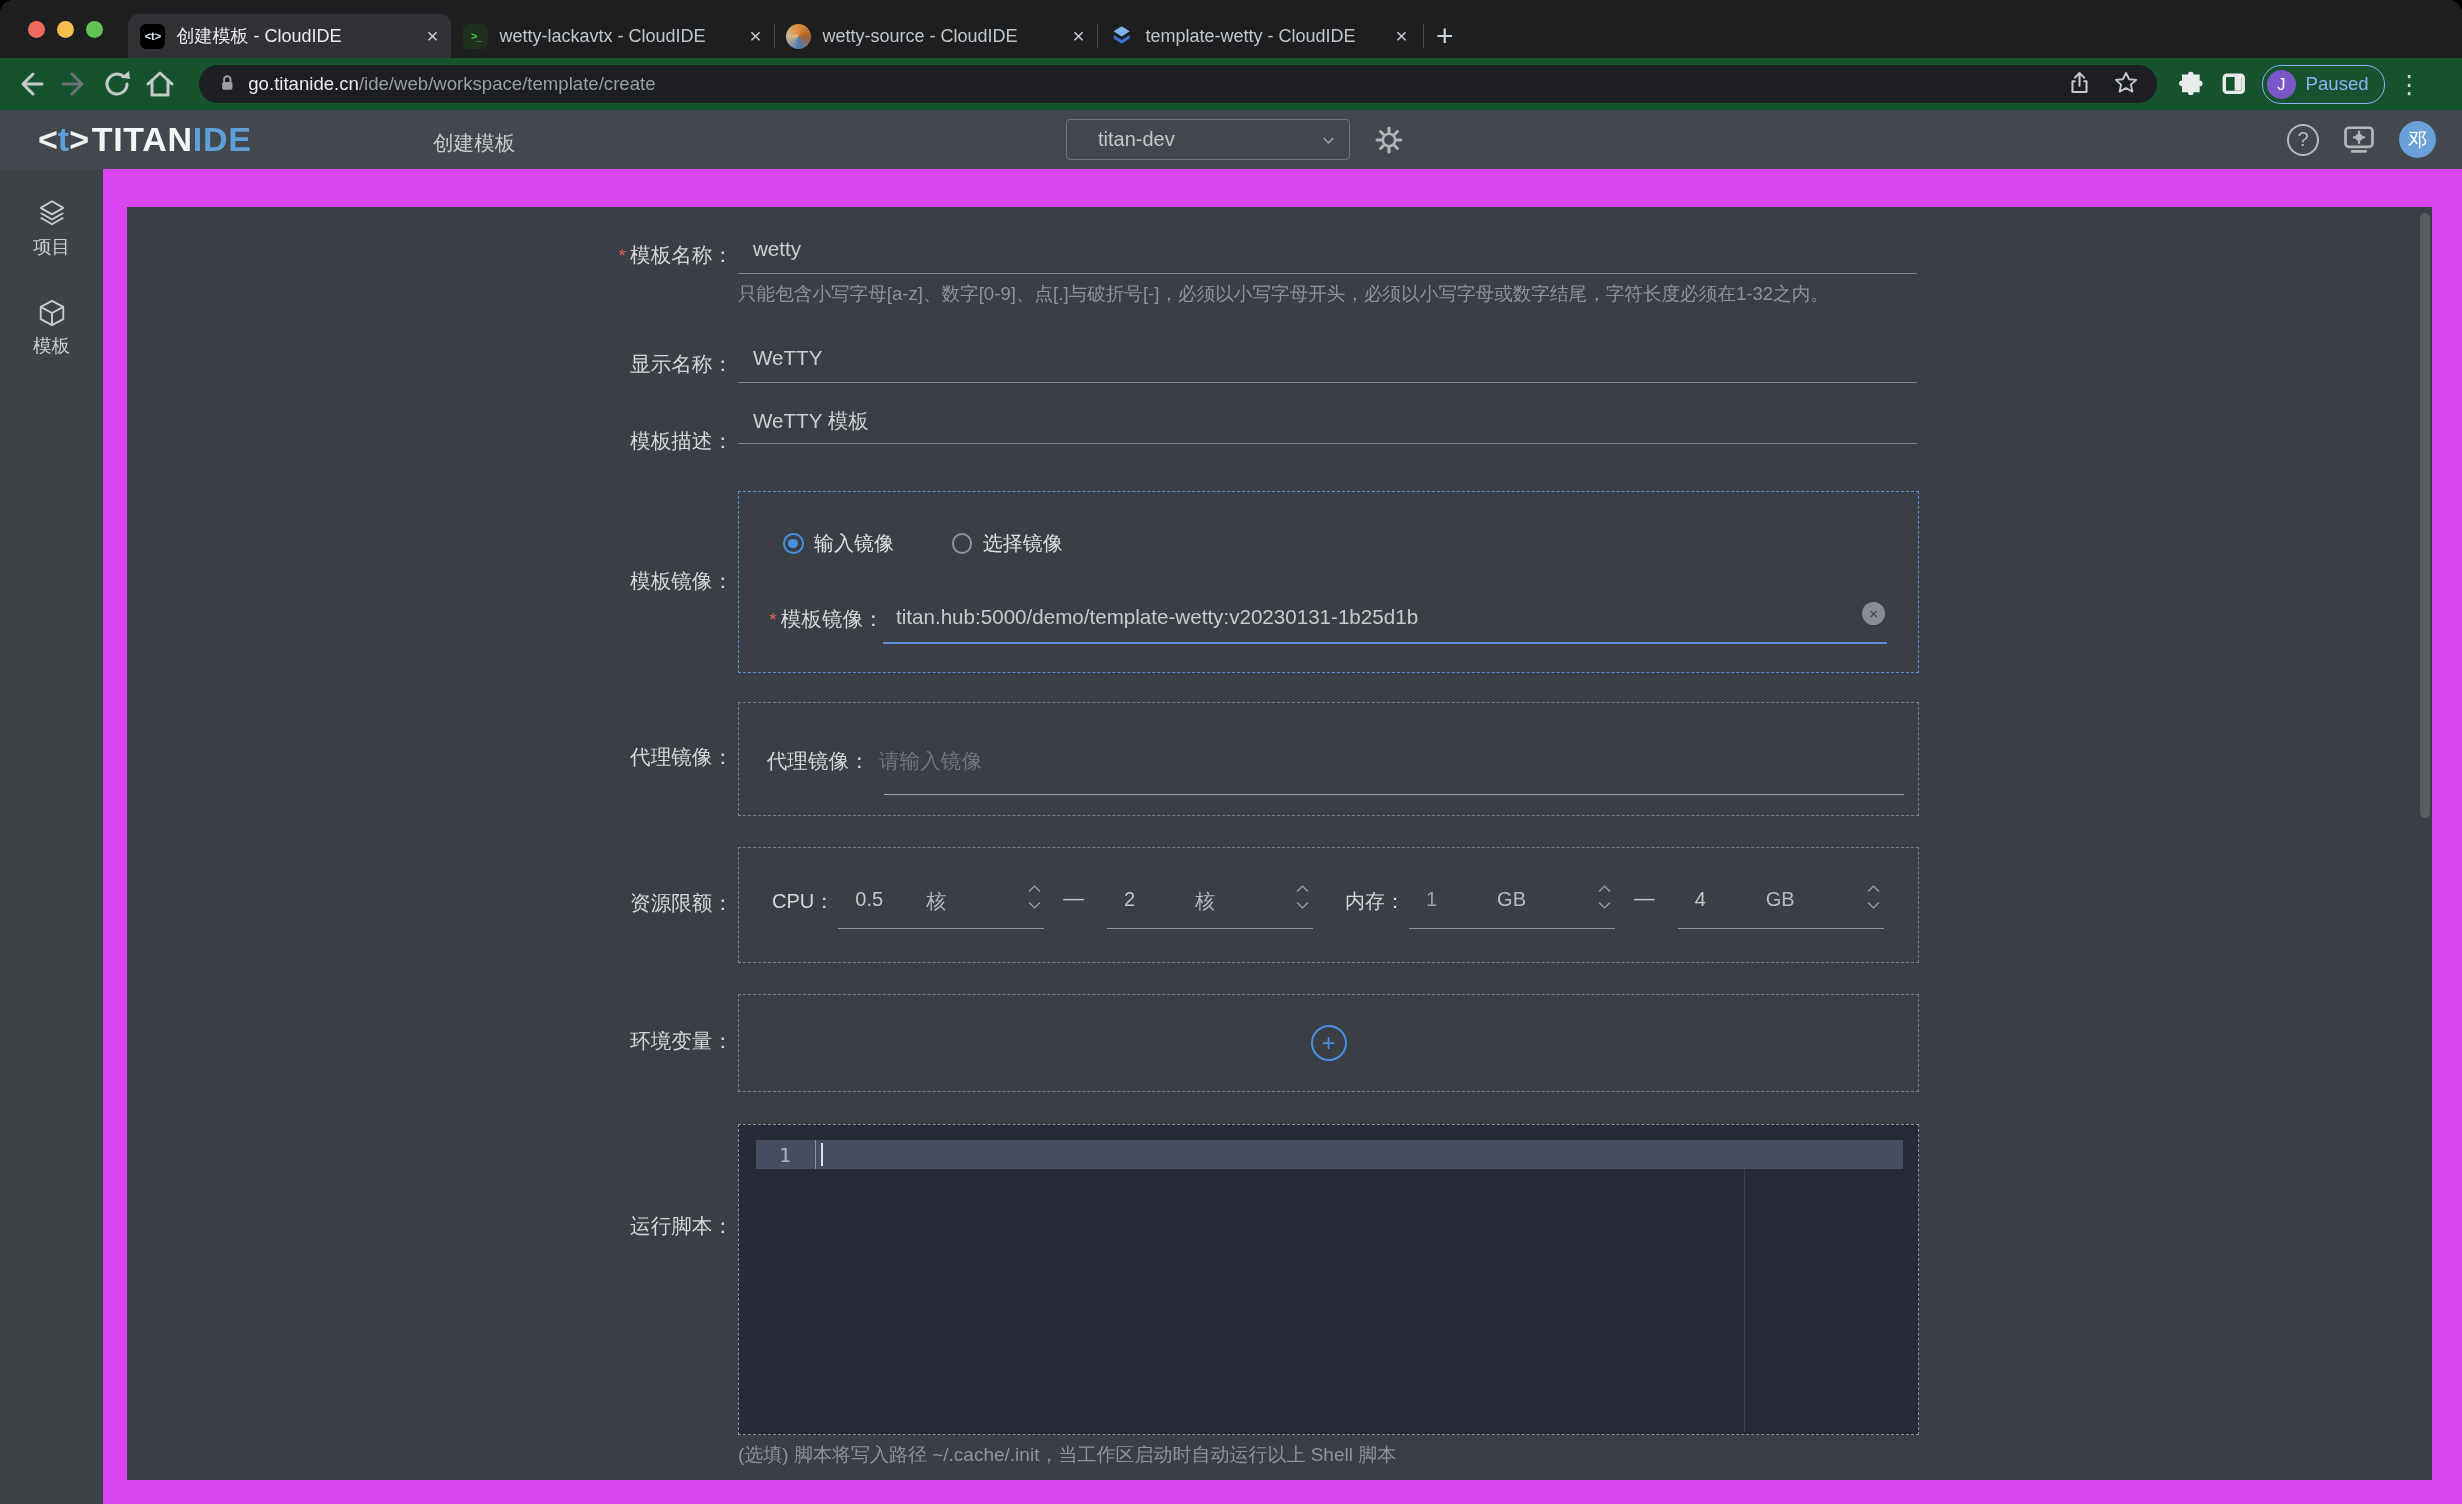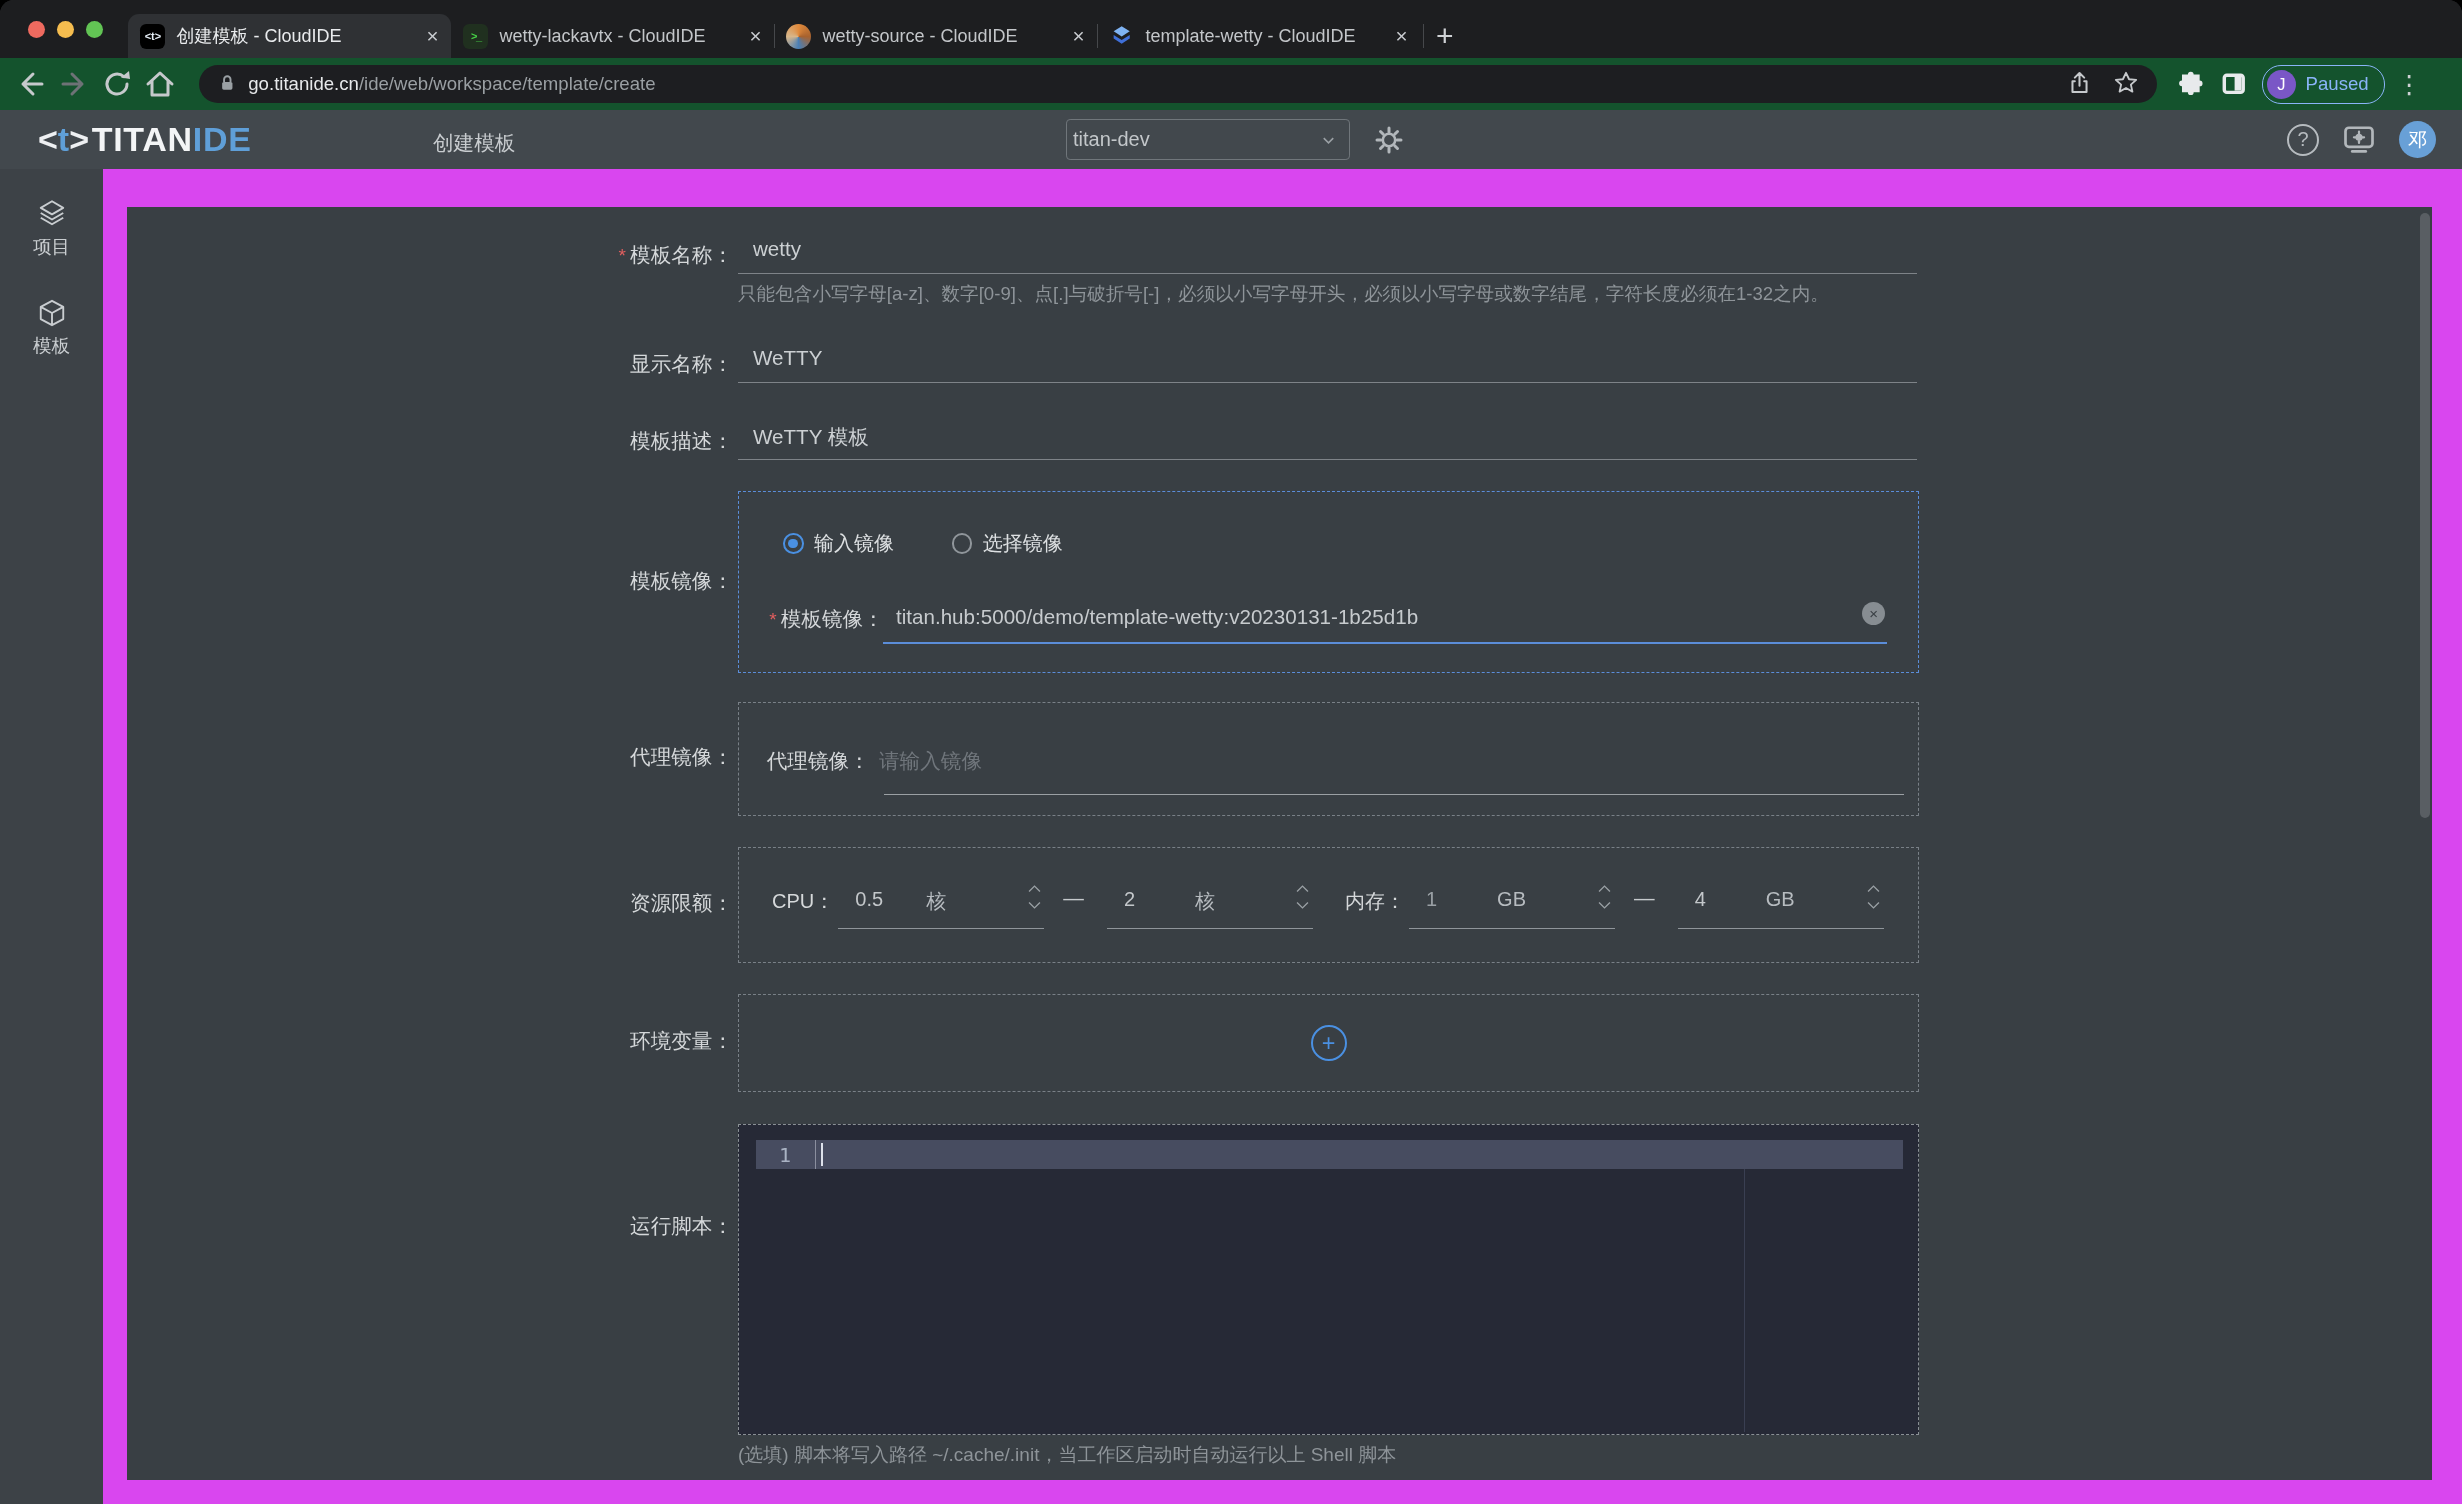--- a/index.html
+++ b/index.html
@@ -42,21 +42,21 @@
   .ptext{color:#8ab4f8;font-size:18.6px;}
   .dots{color:#cfd2d5;font-size:25px;width:30px;text-align:center;margin-left:9.6px;}
 
   
   .appheader{position:absolute;top:110px;left:0;right:0;height:59px;background:#42484d;}
   .logo{position:absolute;left:38px;top:0;height:59px;display:flex;align-items:center;
     font-size:34px;font-weight:bold;}
   .lg-b{color:#eef0f2;} .lg-t{color:#5f9fd8;} .lg-w{color:#f3f5f6;letter-spacing:0.7px;margin-left:2.7px;} .lg-i{color:#5f9fd8;letter-spacing:0.7px;}
   .ptitle{position:absolute;left:433px;top:18.6px;font-size:20.6px;color:#c8cccf;}
   .envsel{position:absolute;left:1066px;top:9px;width:284px;height:41px;border:1.4px solid #70767b;border-radius:4.1px;
-    box-sizing:border-box;display:flex;align-items:center;padding:0 6px;color:#c3c7ca;font-size:20px;}
+    box-sizing:border-box;display:flex;align-items:center;padding:0 31px;color:#c3c7ca;font-size:20px;}
   .envsel svg{position:absolute;right:11px;top:11px;}
   .hgear{position:absolute;left:1373px;top:13.7px;}
   .hright{position:absolute;right:26px;top:0;height:59px;display:flex;align-items:center;gap:22px;}
   .help{width:32px;height:32px;border-radius:50%;border:2.1px solid #b6bbbf;color:#b6bbbf;font-size:20px;
     box-sizing:border-box;display:flex;align-items:center;justify-content:center;}
   .uavatar{width:37px;height:37px;border-radius:50%;background:#68a0d7;color:#fff;font-size:19px;
     display:flex;align-items:center;justify-content:center;}
 
   
   .sidebar{position:absolute;top:169px;left:0;width:103px;bottom:0;background:#3d4247;
@@ -294,21 +294,21 @@
       </div>
       <div class="hint" style="top:74px;">只能包含小写字母[a-z]、数字[0-9]、点[.]与破折号[-]，必须以小写字母开头，必须以小写字母或数字结尾，字符长度必须在1-32之内。</div>
 
       <div class="flabel" style="top:143px;">显示名称：</div>
       <div class="input-line" style="top:128px;">
         <span class="val">WeTTY</span>
         <span class="ul"></span>
       </div>
 
       <div class="flabel" style="top:220px;">模板描述：</div>
-      <div class="input-line" style="top:205px;">
+      <div class="input-line" style="top:189px;">
         <span class="val">WeTTY 模板</span>
         <span class="ul"></span>
       </div>
 
       <div class="flabel" style="top:360px;">模板镜像：</div>
       <div class="gbox blue" style="top:284px;height:182px;">
         <div class="radio-row">
           <span class="radio">
             <span class="rdot on"></span>
             <span>输入镜像</span>

